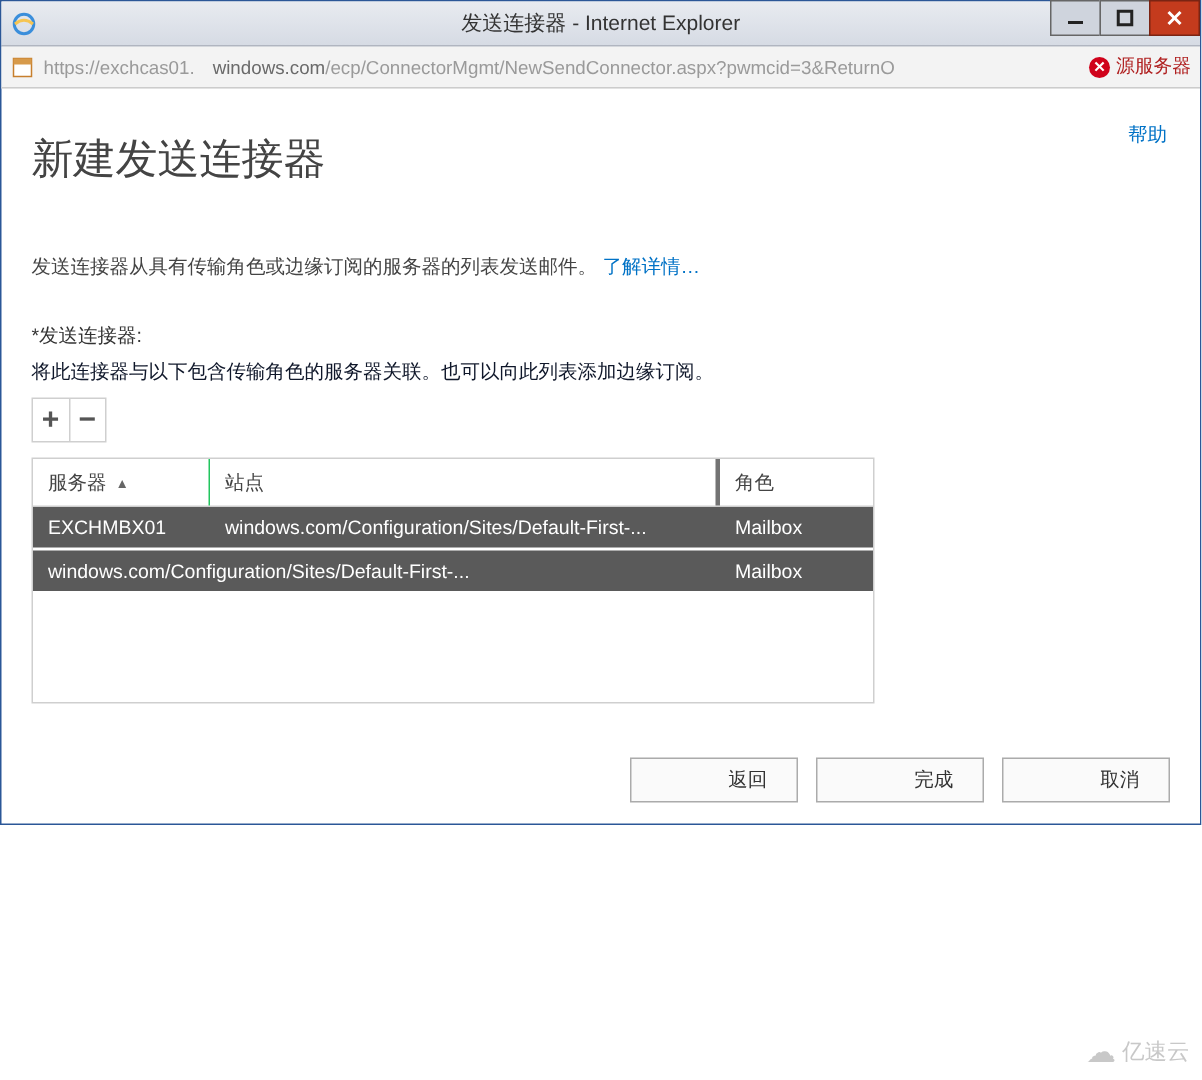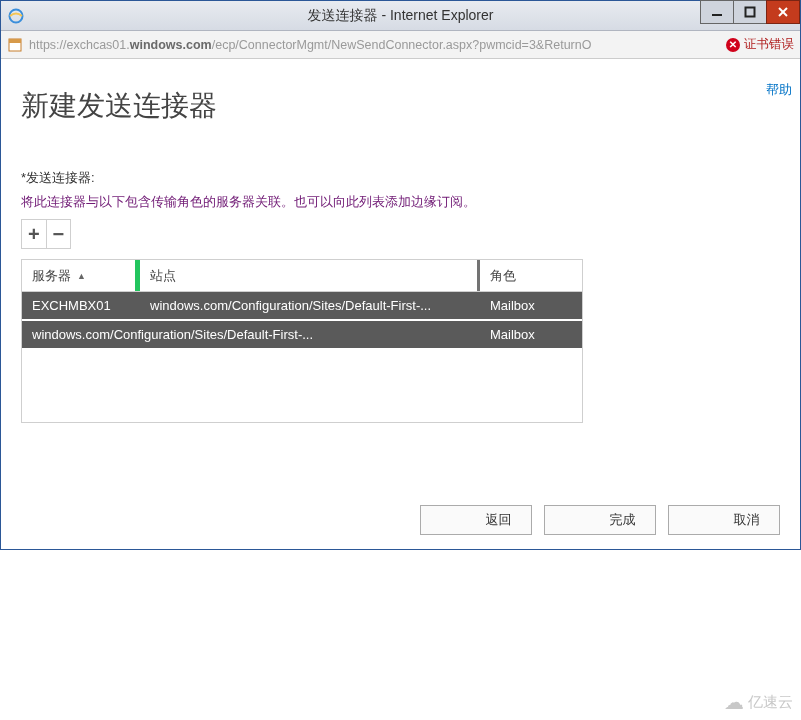--- a/index.html
+++ b/index.html
@@ -79,78 +79,78 @@
       width:16px;height:16px;
       display:flex;align-items:center;justify-content:center;
     }
     .url {
       flex: 1;
       font-size: 12.5px;
       color: #9a9a9a;
       white-space: nowrap;
       overflow: hidden;
     }
-    .url .bold { color:#6a6a6a; font-weight:bold; }
+    .url .bold { color:#6a6a6a; font-weight:normal;margin-left:12px; }
     .cert-error {
       display:flex;align-items:center;gap:4px;
       color:#b02020; font-size:12.5px;
     }
     .cert-error-icon {
       width:14px;height:14px;border-radius:50%;
       background:#d0021b;color:#fff;font-size:10px;
       display:flex;align-items:center;justify-content:center;font-weight:bold;
     }
     .content {
       flex:1;
       padding: 28px 20px 14px 20px;
       display:flex;flex-direction:column;
       position:relative;
     }
     .help-link {
-      position:absolute; top:22px; right:8px;
+      position:absolute; top:22px; right:22px;
       color:#0072c6; font-size:13px; cursor:pointer;
     }
     .page-title {
       font-size: 28px;
       color:#444;
       font-weight:normal;
       margin-bottom: 44px;
     }
     .desc {
       color:#444; font-size:13px;
       margin-bottom: 28px;
     }
     .desc .link { color:#0072c6; cursor:pointer; }
     .label-line {
       color:#333; font-size:13px;
       margin-bottom:6px;
     }
     .hint-line {
-      color:#701a75; font-size:13px;
+      color:#0f172a; font-size:13px;
       margin-bottom:8px;
     }
     .toolbar {
       display:flex;border:1px solid #cfcfcf;width:50px;height:30px;
     }
     .toolbar-btn {
       flex:1;display:flex;align-items:center;justify-content:center;
       font-size:20px;color:#555;cursor:pointer;font-weight:bold;
     }
     .toolbar-btn + .toolbar-btn { border-left:1px solid #cfcfcf; }
     .grid {
       border:1px solid #cfcfcf; margin-top:10px;
       width: 562px;
     }
     .grid-head {
       display:flex;border-bottom:1px solid #cfcfcf;background:#fff;height:32px;
     }
     .gh {
       color:#444;padding:0 10px;display:flex;align-items:center;font-size:13px;
     }
-    .gh.c1 { width:118px;border-right:5px solid #22c55e; gap:6px;}
+    .gh.c1 { width:118px;border-right:1px solid #22c55e; gap:6px;}
     .gh.c2 { flex:1;border-right:3px solid #737373; }
     .gh.c3 { width:102px; }
     .sort-arrow { font-size:9px;color:#666; }
     .grid-body { height:130px;overflow:auto; }
     .grow {
       display:flex;height:27px;background:#5a5a5a;color:#fff;
       margin-bottom:2px;
       text-align:right;
     }
     .gc { padding:0 10px;display:flex;align-items:center;font-size:13px;white-space:nowrap;overflow:hidden;text-overflow:ellipsis; }
@@ -211,28 +211,32 @@
       <svg width="14" height="14">
           <rect x="1" y="1" width="12" height="12" fill="#fff" stroke="#c77f2d"></rect>
           <rect x="1" y="1" width="12" height="4" fill="#d79a4a"></rect>
         </svg>
     </div>
     <div class="url">
       <span>https://exchcas01.</span><span class="bold">windows.com</span><span>/ecp/ConnectorMgmt/NewSendConnector.aspx?pwmcid=3&amp;ReturnO</span>
     </div>
     <div class="cert-error">
       <div class="cert-error-icon">✕</div>
-      <span>证书错误</span>
+      <span>源服务器</span>
     </div>
   </div>
 
   <div class="content">
     <div class="help-link">帮助</div>
     <h1 class="page-title">新建发送连接器</h1>
 
+    <div class="desc">
+      <span>发送连接器从具有传输角色或边缘订阅的服务器的列表发送邮件。</span>
+      <span class="link">了解详情…</span>
+    </div>
 
     <div class="label-line">*发送连接器:</div>
     <div class="hint-line">将此连接器与以下包含传输角色的服务器关联。也可以向此列表添加边缘订阅。</div>
 
     <div class="toolbar">
       <div class="toolbar-btn">
         <span>+</span>
       </div>
       <div class="toolbar-btn">
         <span>−</span>

